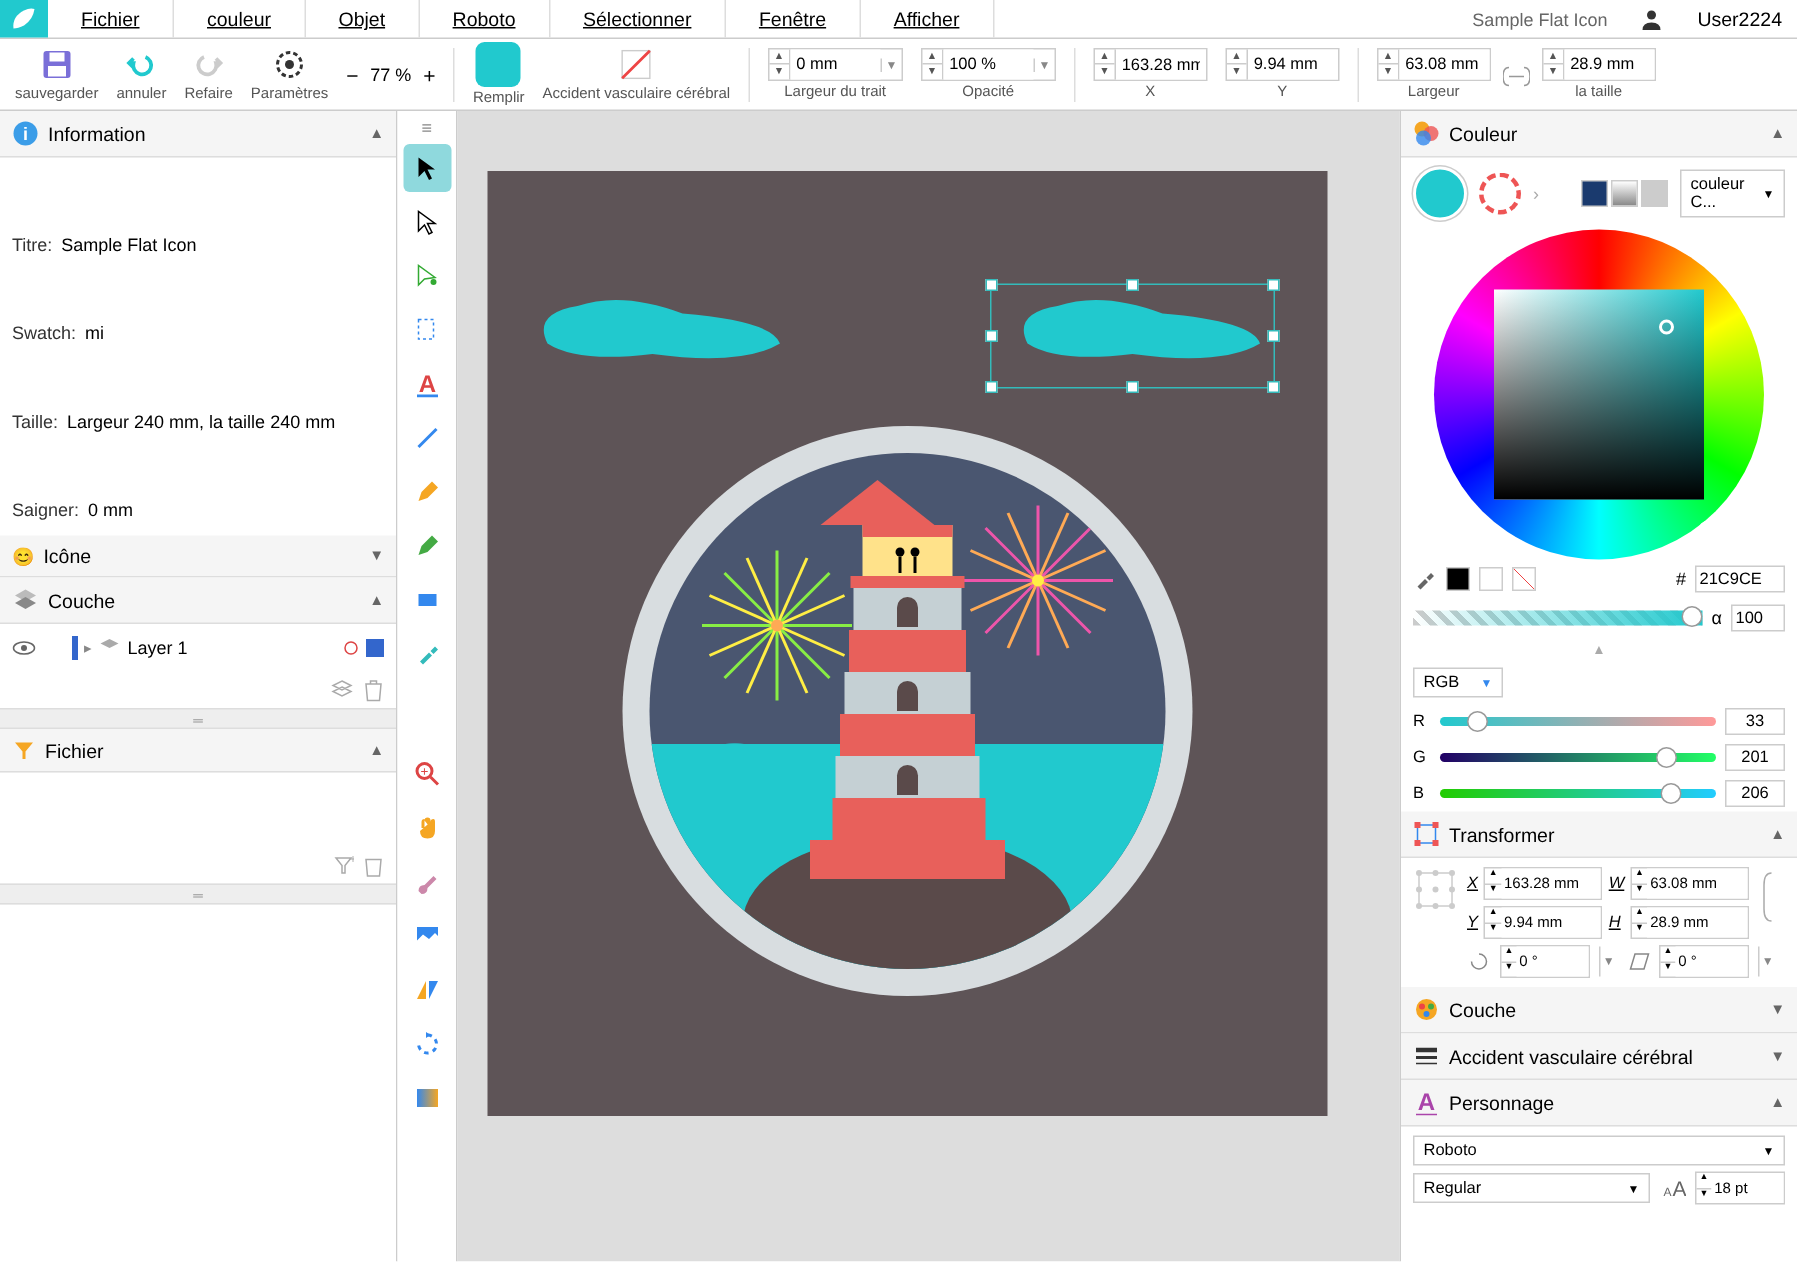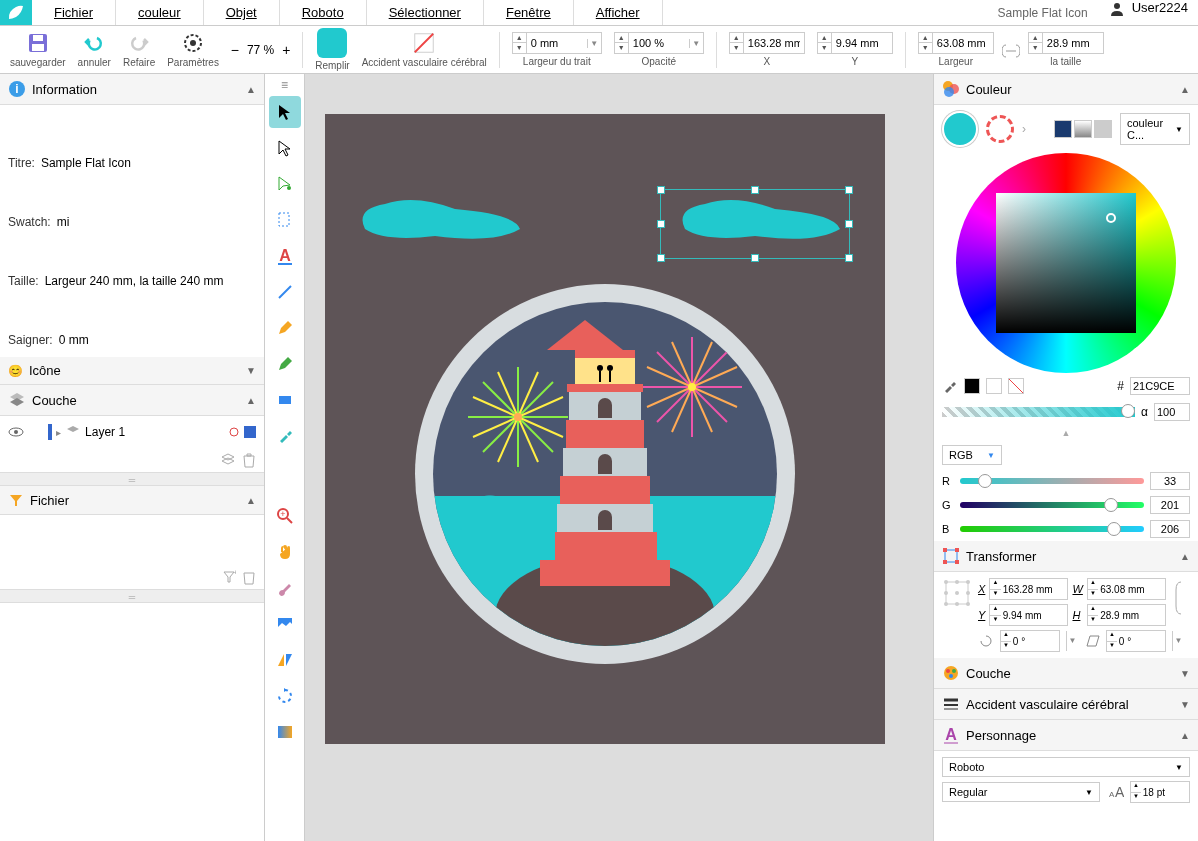--- a/index.html
+++ b/index.html
@@ -4,21 +4,21 @@
 <style>
 * { box-sizing: border-box; margin: 0; padding: 0; font-family: -apple-system, Arial, sans-serif; }
 body { width: 1198px; height: 841px; background: #fff; font-size: 12px; overflow: hidden; }
 
 
 .menubar { display: flex; align-items: stretch; height: 26px; border-bottom: 1px solid #ccc; }
 .menubar .app-icon { width: 32px; background: #21c9ce; display: flex; align-items: center; justify-content: center; }
 .menubar .menu-item { padding: 0 22px; display: flex; align-items: center; border-right: 1px solid #ddd; cursor: pointer; font-size: 13px; text-decoration: underline; }
 .menubar .spacer { flex: 1; }
 .menubar .doc-title { padding: 0 10px; display: flex; align-items: center; color: #666; font-size: 12px; }
-.menubar .user { padding: 0 10px; display: flex; gap: 6px; font-size: 13px; }
+.menubar .user { padding: 0 10px; display: flex; align-items: center; gap: 22px; font-size: 13px; }
 
 
 .toolbar { display: flex; align-items: center; height: 48px; border-bottom: 1px solid #ccc; padding: 0 6px; gap: 4px; }
 .tool-group { display: flex; flex-direction: column; align-items: center; gap: 2px; font-size: 10px; color: #555; padding: 0 4px; }
 .tool-group .icon { width: 24px; height: 24px; display: flex; align-items: center; justify-content: center; }
 .tool-sep { width: 1px; height: 36px; background: #ddd; margin: 0 4px; }
 .zoom-ctrl { display: flex; align-items: center; gap: 4px; font-size: 12px; }
 .zoom-ctrl button { width: 16px; height: 16px; border: none; background: none; cursor: pointer; font-size: 14px; }
 .swatch-big { width: 30px; height: 30px; border-radius: 6px; background: #21c9ce; }
 .num-input { display: flex; align-items: center; border: 1px solid #ccc; height: 22px; }

